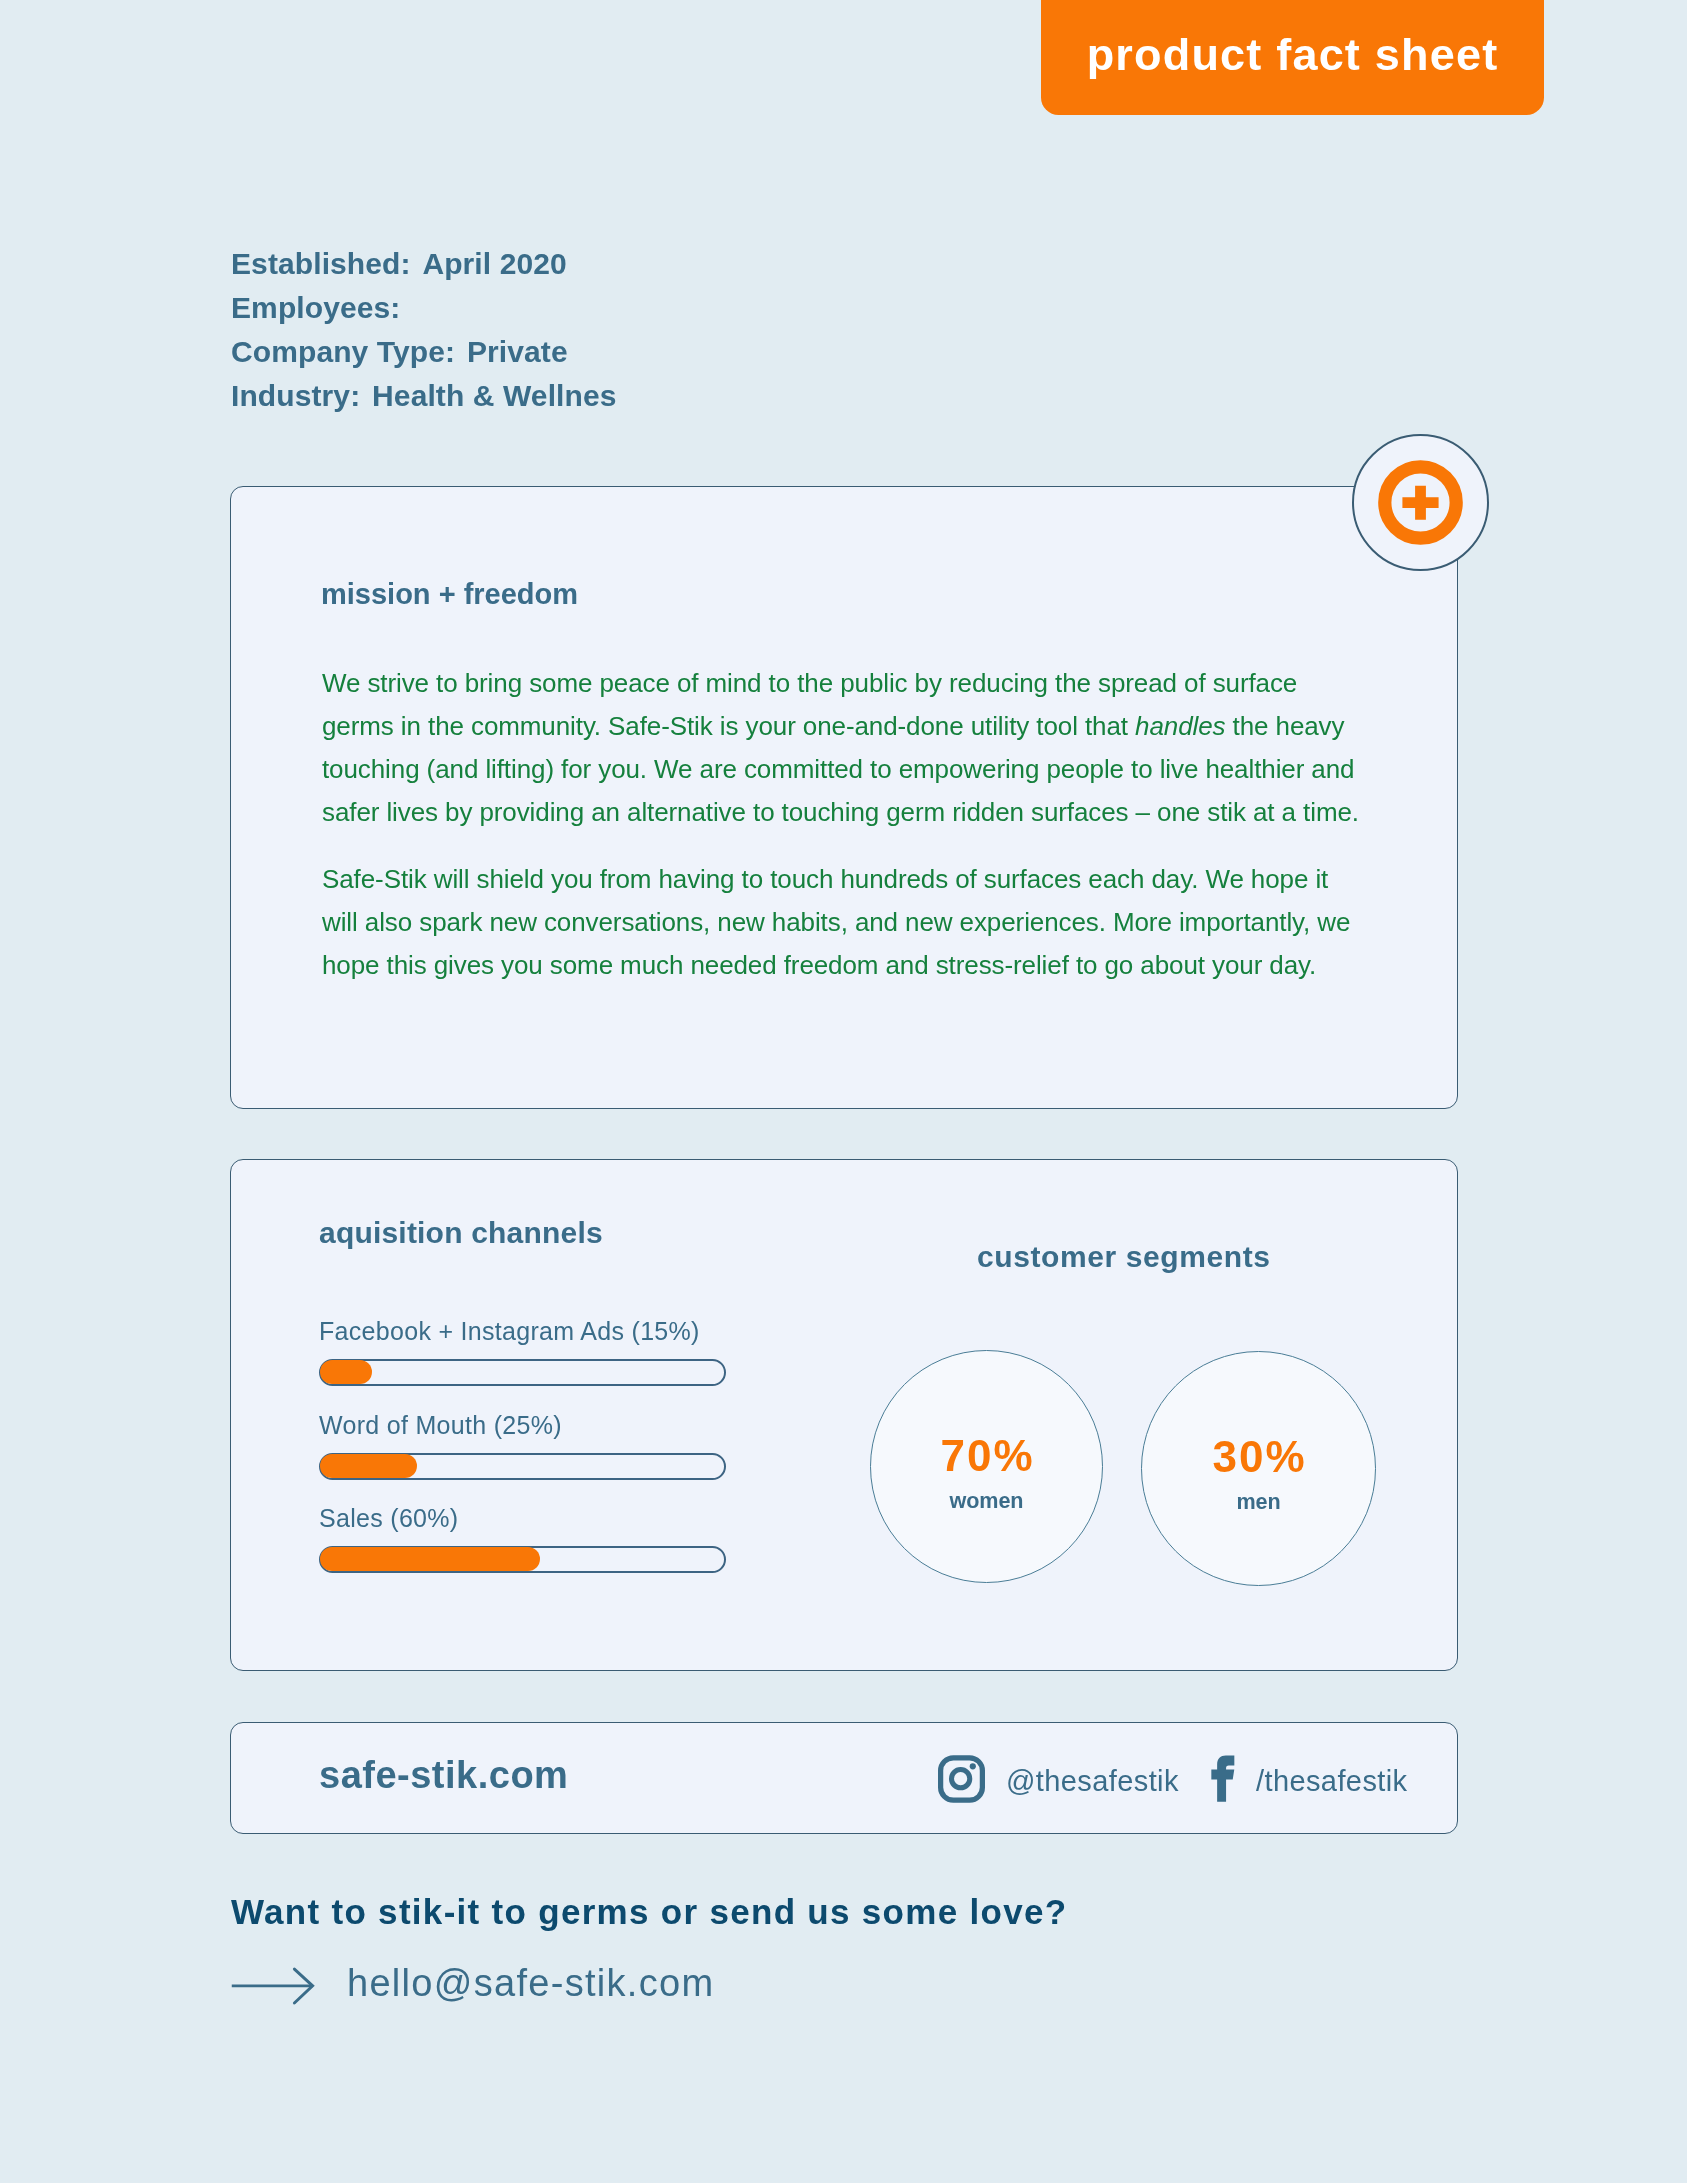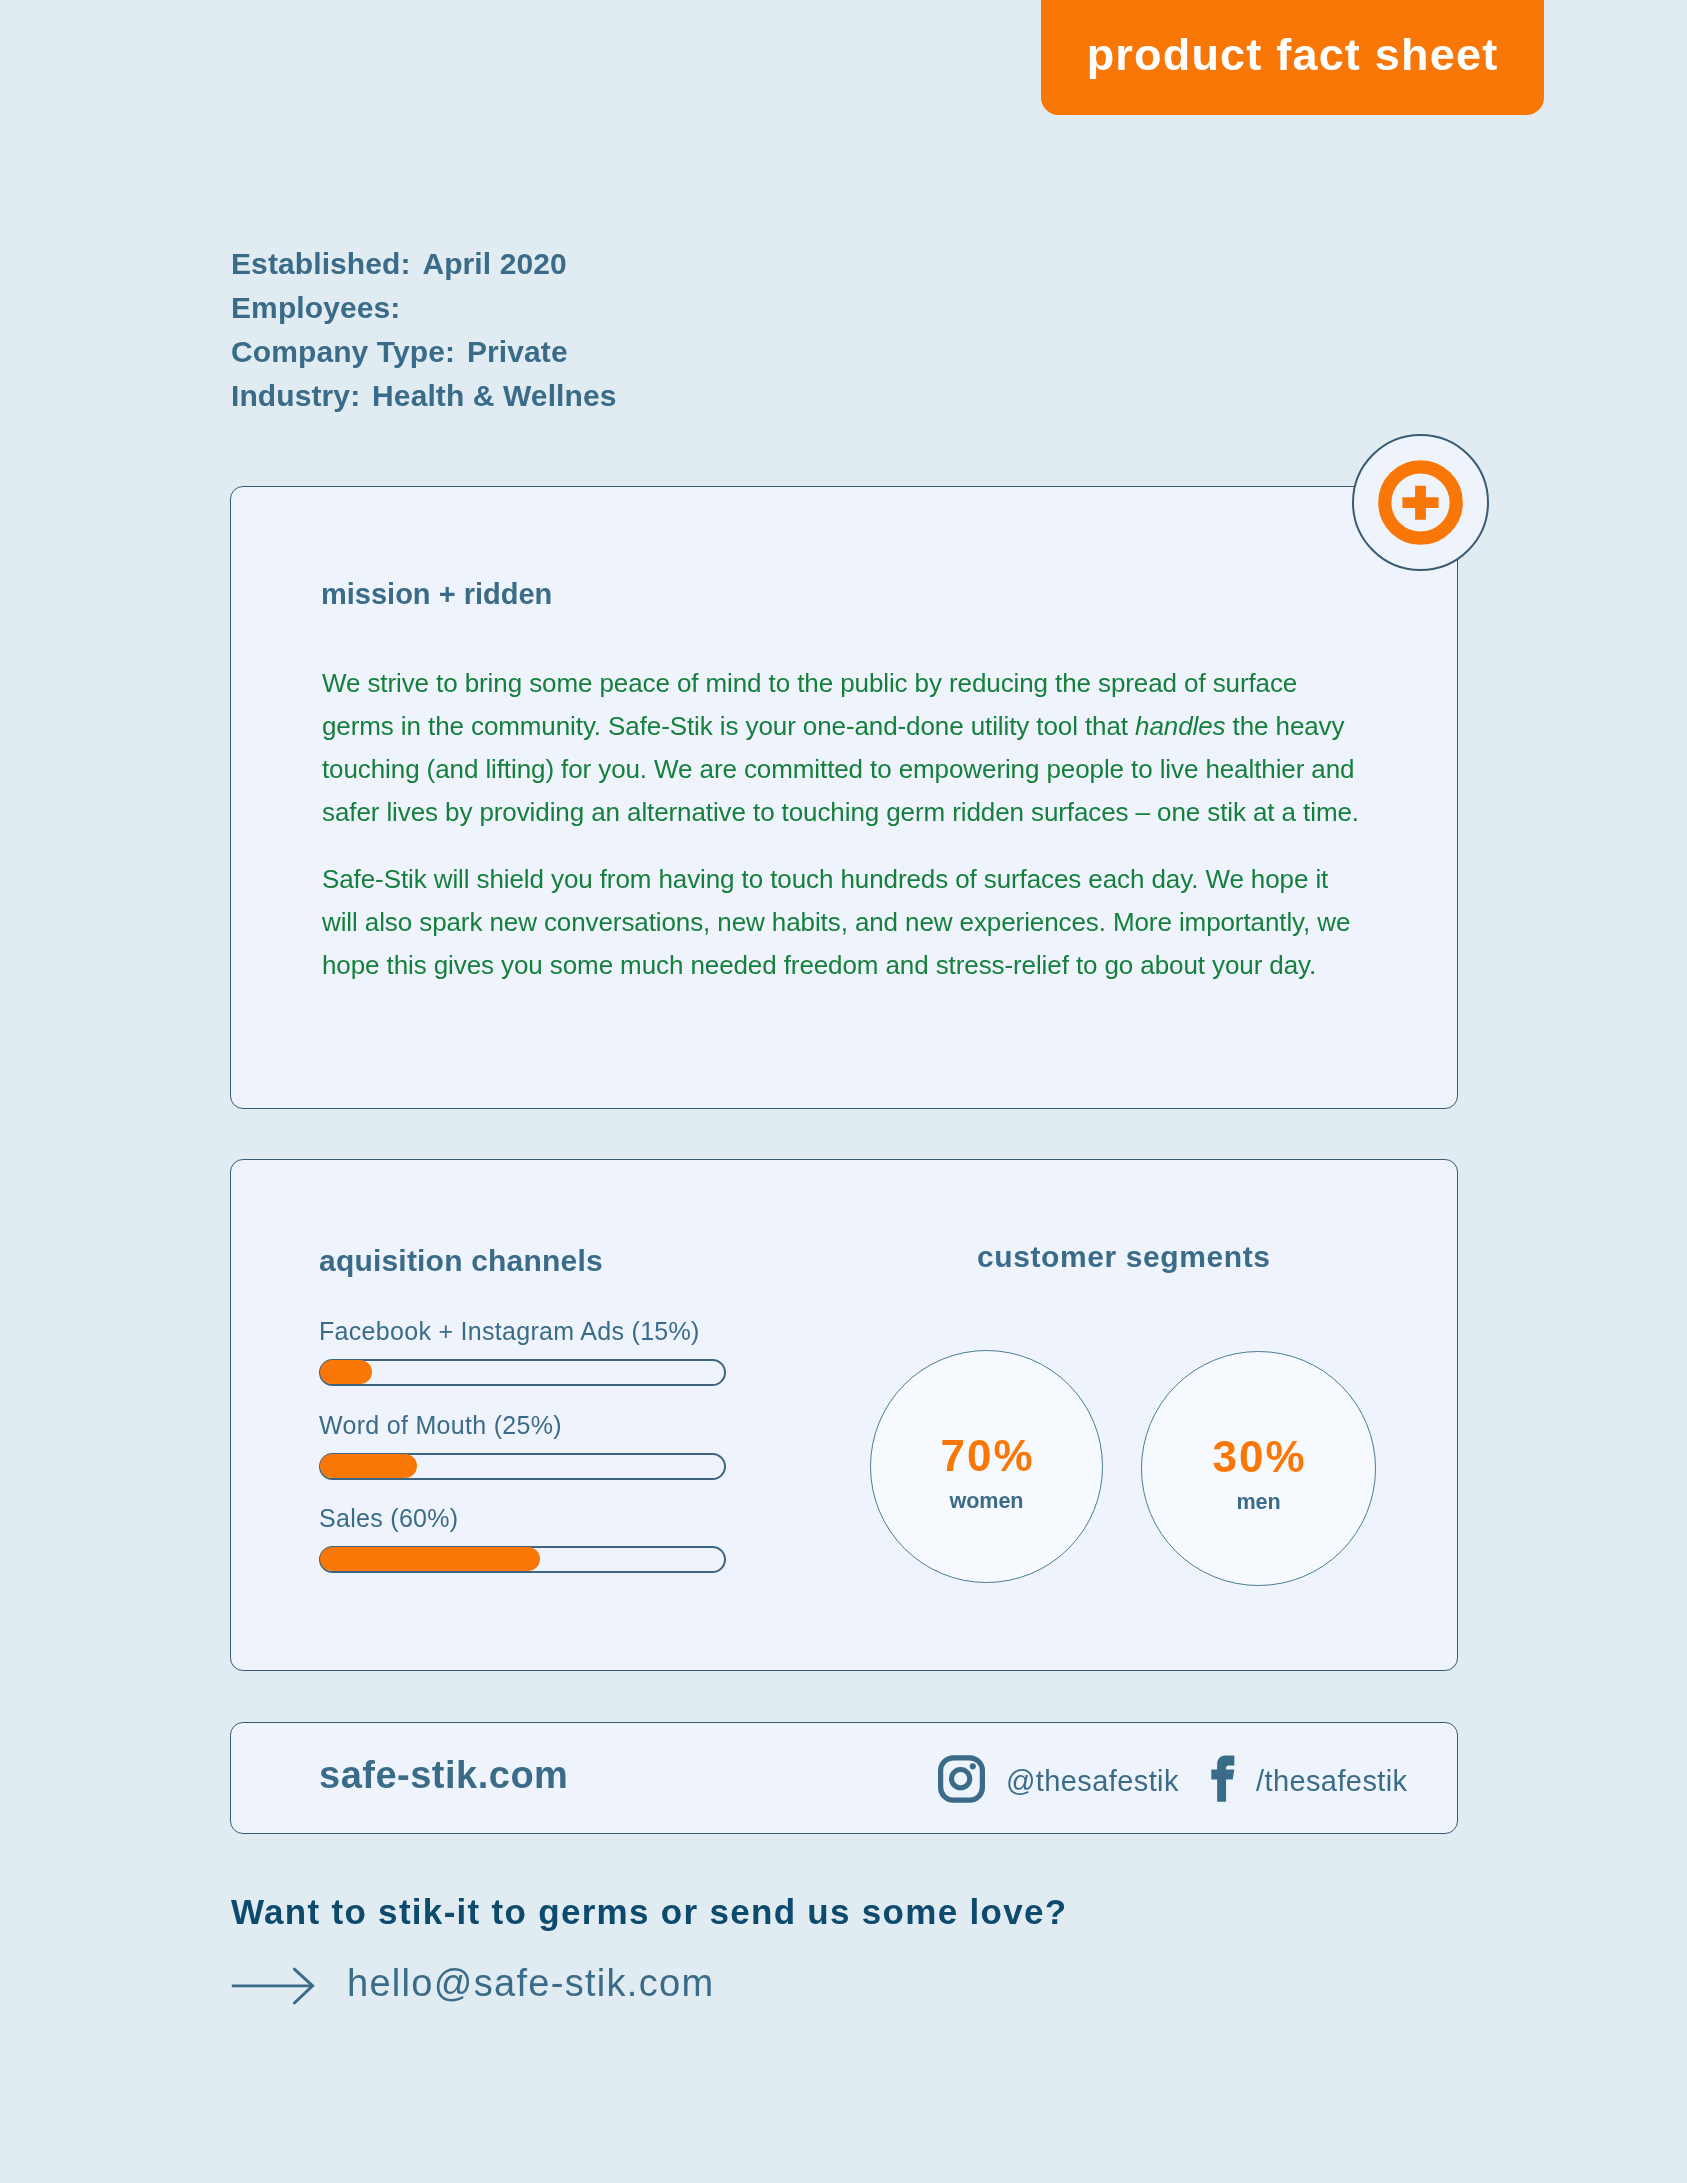--- a/index.html
+++ b/index.html
@@ -38,21 +38,21 @@
       color:#3a6c89;letter-spacing:0px;line-height:34px;}
   .mission-body{position:absolute;left:322px;top:662px;font-size:26px;color:#15803d;
       line-height:43px;letter-spacing:-0.1px;}
   .mission-body .ln{white-space:nowrap;display:block;}
   .mission-body .gap{height:24px;}
   .mission-body i{font-style:italic;}
 
   
   .stats-title{position:absolute;font-size:30px;font-weight:700;color:#3a6c89;
       letter-spacing:0.2px;line-height:34px;white-space:nowrap;}
-  #channels-title{left:319px;top:1244px;}
+  #channels-title{left:319px;top:1216px;}
   #segments-title{left:977px;top:1240px;letter-spacing:0.6px;}
 
   .bar-group{position:absolute;left:319px;width:407px;}
   .bar-label{font-size:25px;color:#3a6c89;letter-spacing:0.3px;white-space:nowrap;
       line-height:29px;}
   .bar-track{position:absolute;left:0;width:407px;height:27px;box-sizing:border-box;
       border:2px solid #3d6483;border-radius:13.5px;background:#eff3fb;}
   .bar-fill{position:absolute;left:-0.7px;top:-0.7px;height:24px;background:#f97706;
       border-radius:12px;}
 
@@ -96,21 +96,21 @@
 
   <div class="card" id="card-mission"></div>
 
   <div class="plus-badge">
     <svg width="137" height="137" viewBox="0 0 203 203">
       <circle cx="101.5" cy="101.5" r="52.9" fill="none" stroke="#f97706" stroke-width="19.6"></circle>
       <path d="M93.5 76.5 h16 v17.2 h18.8 v16 h-18.8 v17.3 h-16 v-17.3 h-18.8 v-16 h18.8 z" fill="#f97706"></path>
     </svg>
   </div>
 
-  <div class="mission-title">mission + ridden</div>
+  <div class="mission-title">mission + freedom</div>
 
   <div class="mission-body">
     <div>
       <span class="ln">We strive to bring some peace of mind to the public by reducing the spread of surface</span>
       <span class="ln"><span>germs in the community. Safe-Stik is your one-and-done utility tool that </span><i>handles</i><span> the heavy</span></span>
       <span class="ln">touching (and lifting) for you. We are committed to empowering people to live healthier and</span>
       <span class="ln">safer lives by providing an alternative to touching germ ridden surfaces – one stik at a time.</span>
     </div>
     <div class="gap"></div>
     <div>

